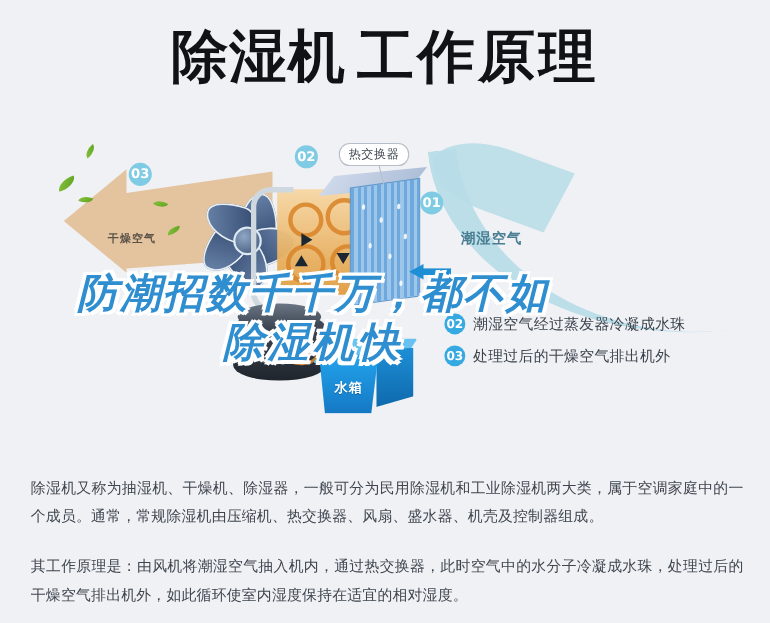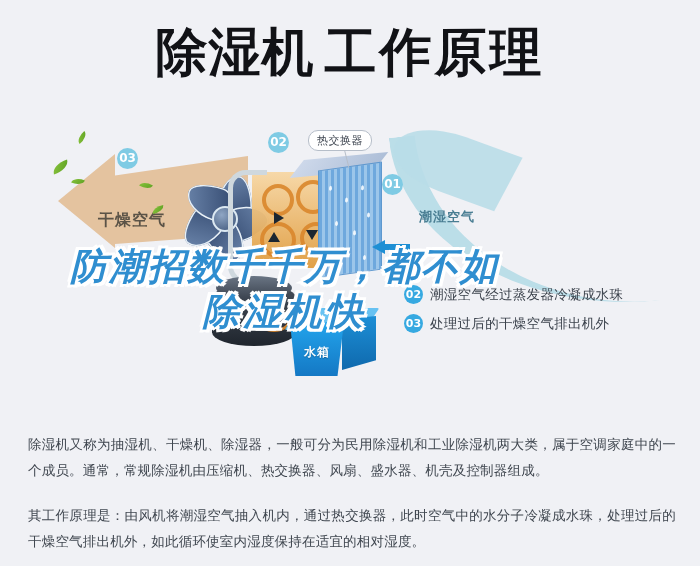--- a/index.html
+++ b/index.html
@@ -77,21 +77,21 @@
     width: 190px;
     height: 98px;
     background: #e3c09a;
     clip-path: polygon(0% 52%, 30% 4%, 30% 26%, 100% 6%, 100% 86%, 30% 96%, 30% 100%);
     opacity: .95;
   }
   .tan-label {
     position: absolute;
     left: 98px;
     top: 84px;
-    font-size: 16px;
+    font-size: 10px;
     color: #5b5347;
     letter-spacing: 1px;
     font-weight: 600;
   }
 
   
   .fan {
     position: absolute;
     left: 176px;
     top: 42px;

